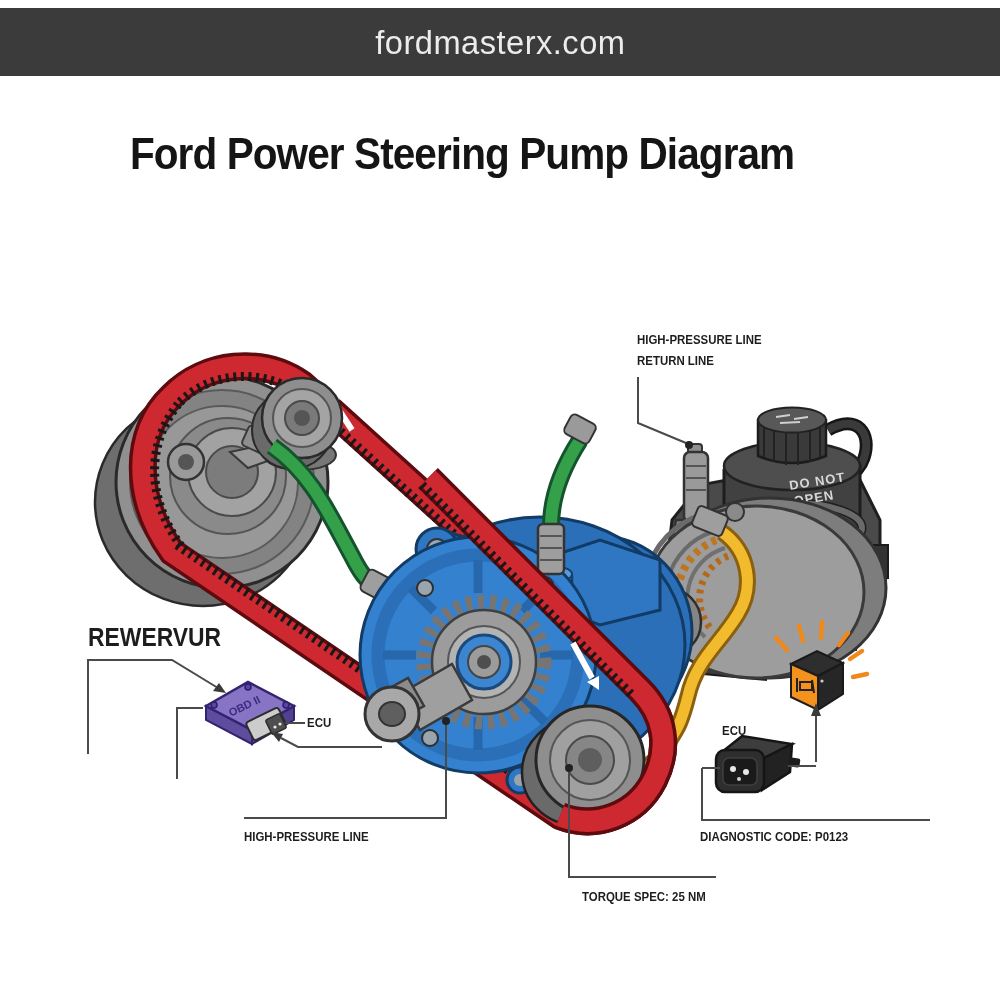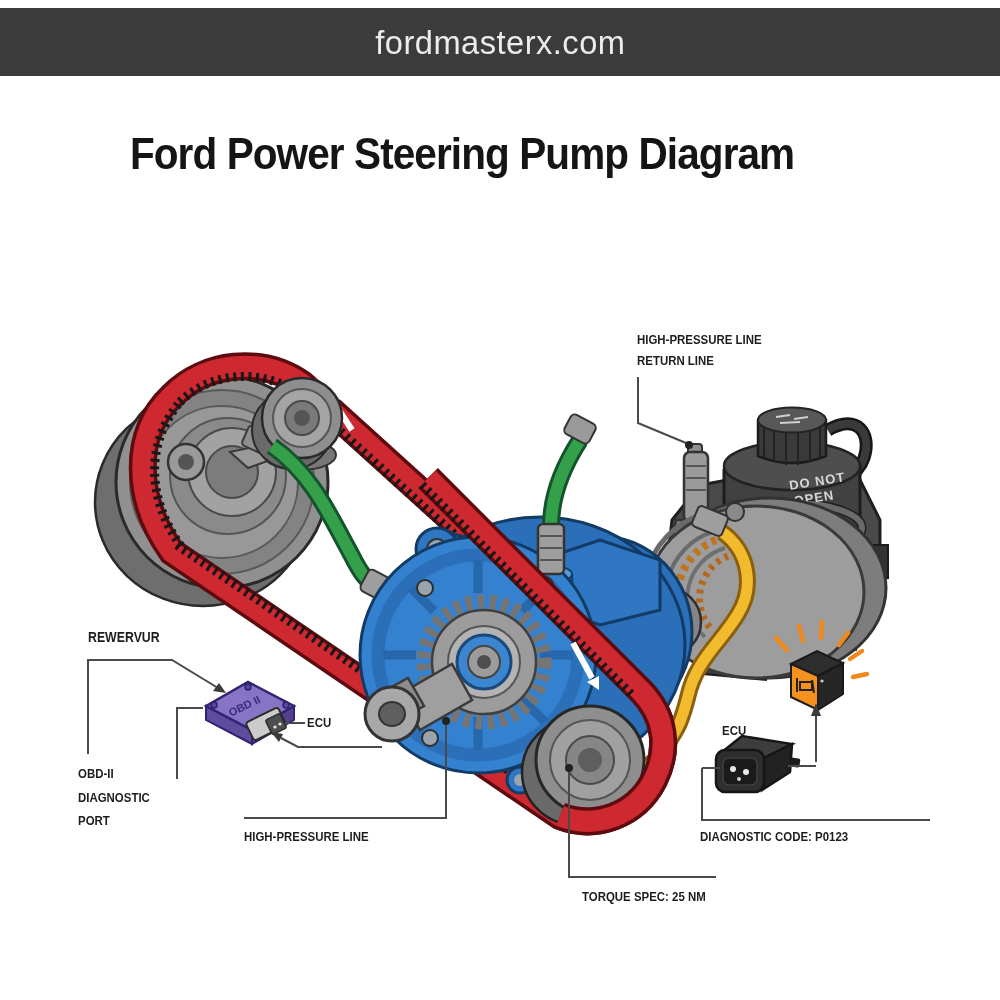--- a/index.html
+++ b/index.html
@@ -8,21 +8,21 @@
   .topbar{position:absolute;left:0;top:8px;width:1000px;height:68px;background:#3b3b3b;
           display:flex;align-items:center;justify-content:center;}
   .topbar .site{color:#ececec;font-size:34px;font-weight:400;letter-spacing:.5px;
                 transform:scaleX(.96);transform-origin:center;}
   .pagetitle{position:absolute;left:0;top:128px;width:924px;text-align:center;}
   .pagetitle span{display:inline-block;font-size:45px;font-weight:700;color:#151515;
                   letter-spacing:-1px;transform:scaleX(.9);transform-origin:center;}
   .lbl{position:absolute;color:#1d1d1d;font-weight:700;line-height:21px;white-space:nowrap;}
   .lbl .tx{display:inline-block;transform:scaleX(.88);transform-origin:0 50%;}
   .fs20{font-size:13px;}
-  .fs19{font-size:14px;text-decoration:underline;}
+  .fs19{font-size:26px;text-decoration:underline;}
   svg{position:absolute;left:0;top:0;}
   .ldr{stroke:#4a4a4a;stroke-width:2;fill:none;}
 </style>
 </head>
 <body>
 
 <div class="stage">
 
   <div class="topbar">
     <div class="site">fordmasterx.com</div>
@@ -304,25 +304,20 @@
   </div>
 
   <div class="lbl fs19" style="left:88px;top:627px;">
     <span class="tx">REWERVUR</span>
   </div>
 
   <div class="lbl fs20" style="left:307px;top:712px;">
     <span class="tx">ECU</span>
   </div>
 
-  <div class="lbl fs20" style="left:78px;top:762px;line-height:23.5px;">
-    <span class="tx">OBD-II</span><br>
-    <span class="tx">DIAGNOSTIC</span><br>
-    <span class="tx">PORT</span>
-  </div>
 
   <div class="lbl fs20" style="left:244px;top:826px;">
     <span class="tx">HIGH-PRESSURE LINE</span>
   </div>
 
   <div class="lbl fs20" style="left:582px;top:886px;">
     <span class="tx">TORQUE SPEC: 25 NM</span>
   </div>
 
   <div class="lbl fs20" style="left:722px;top:720px;">

